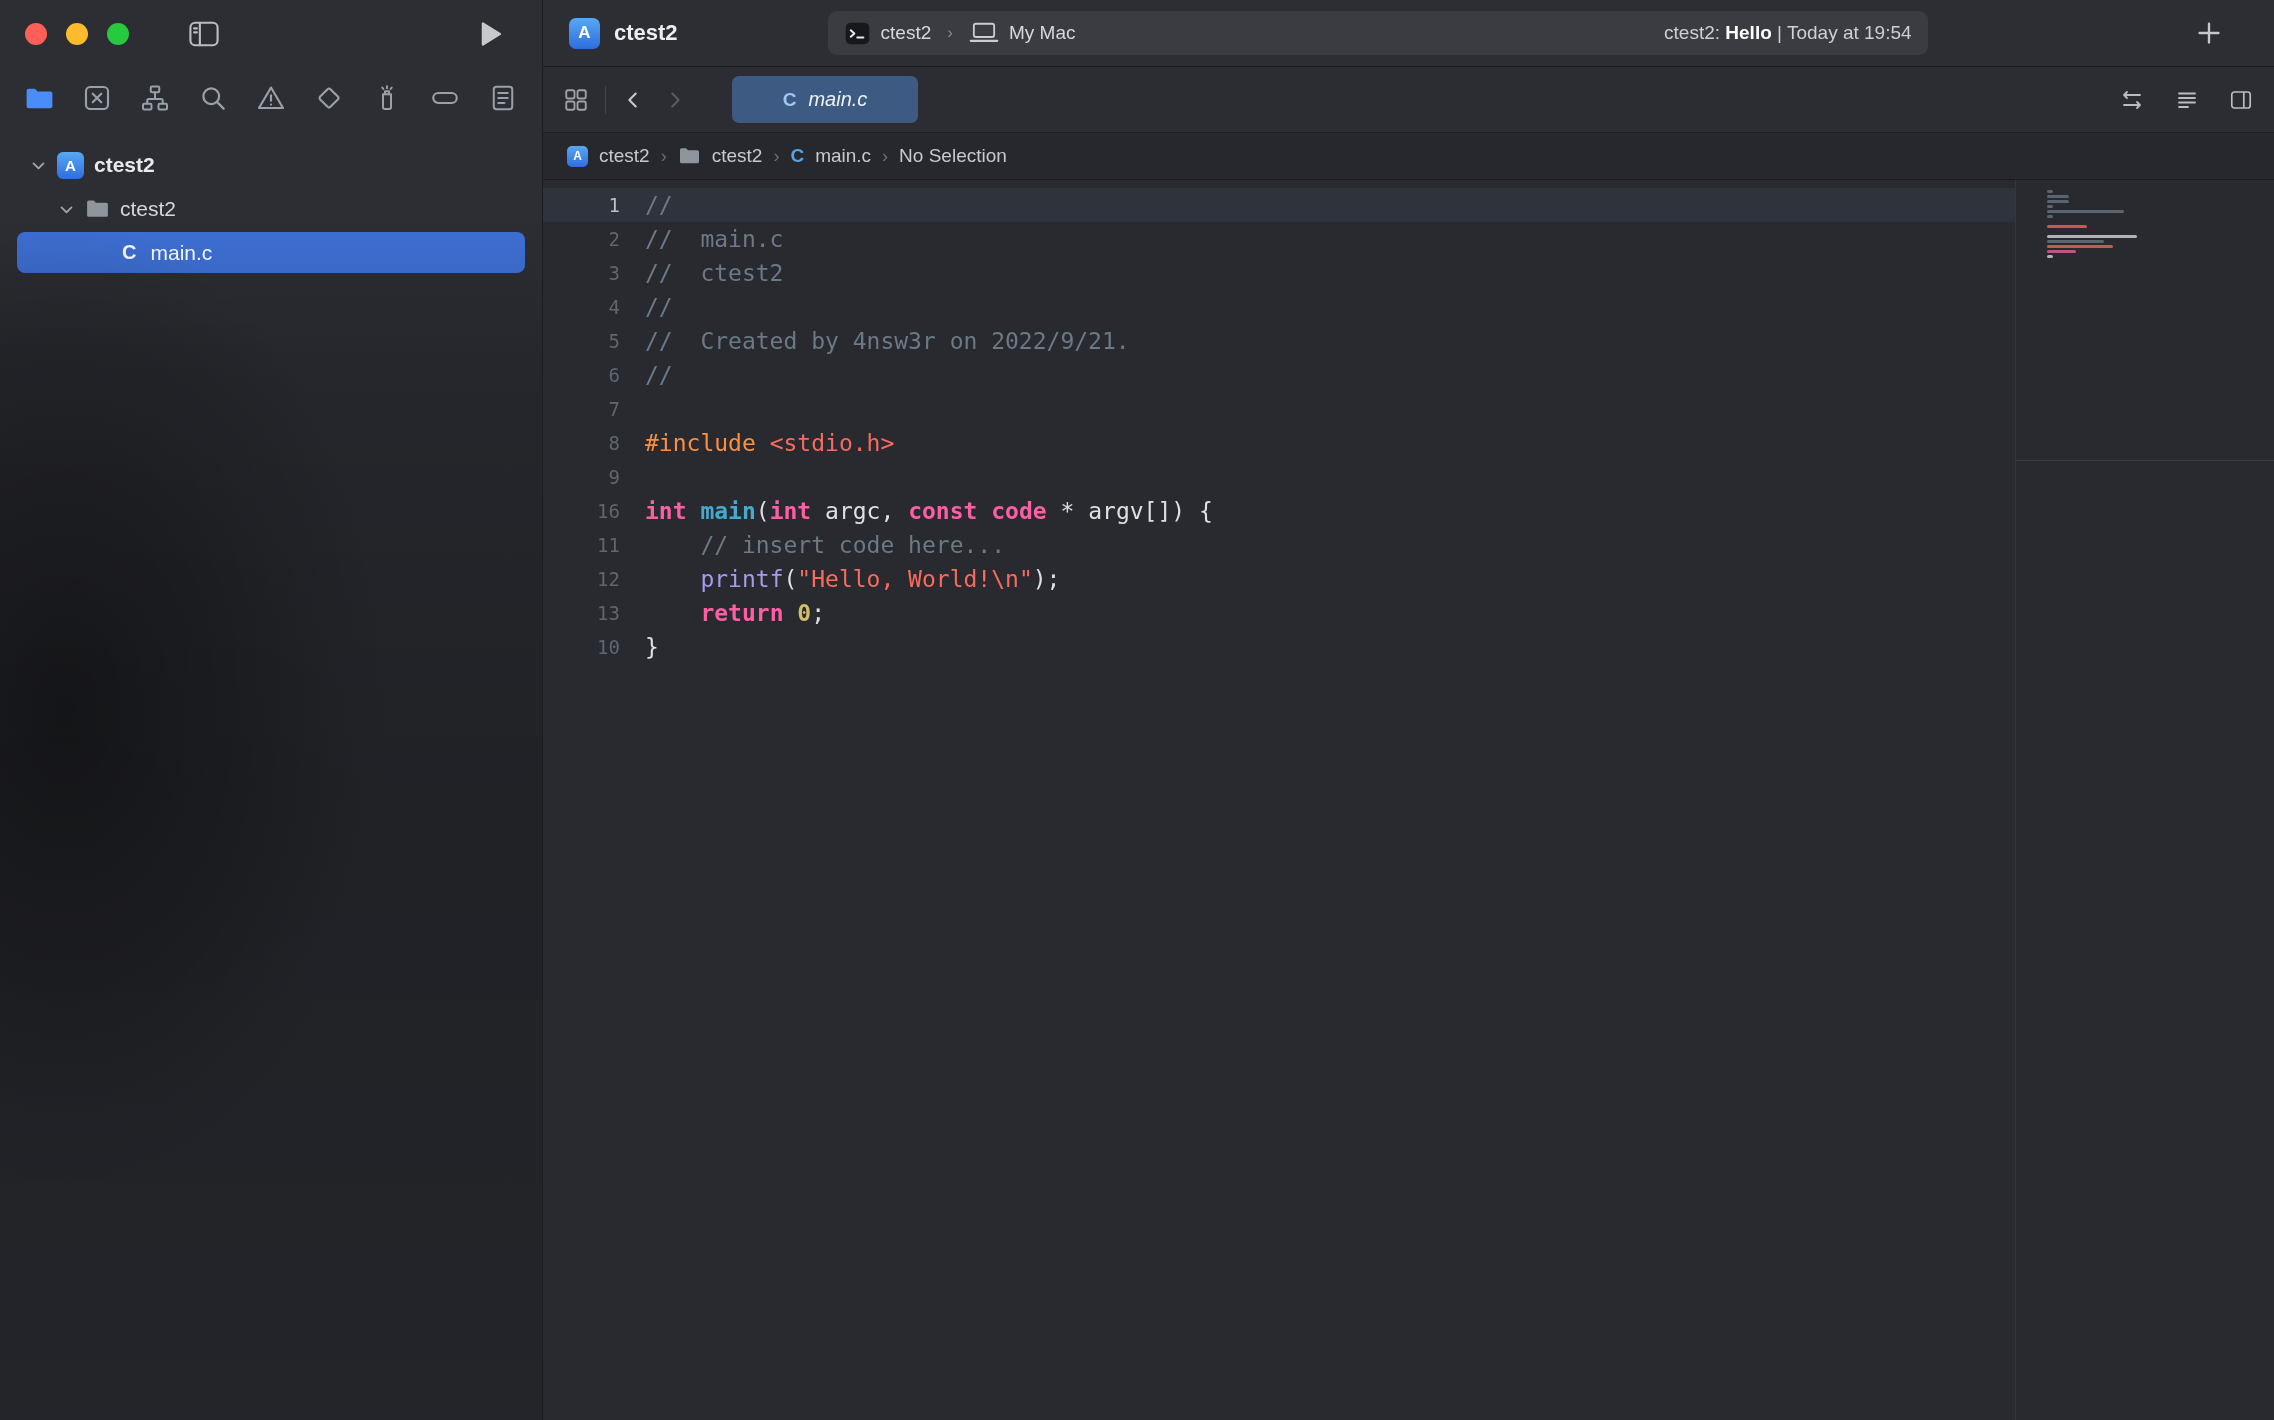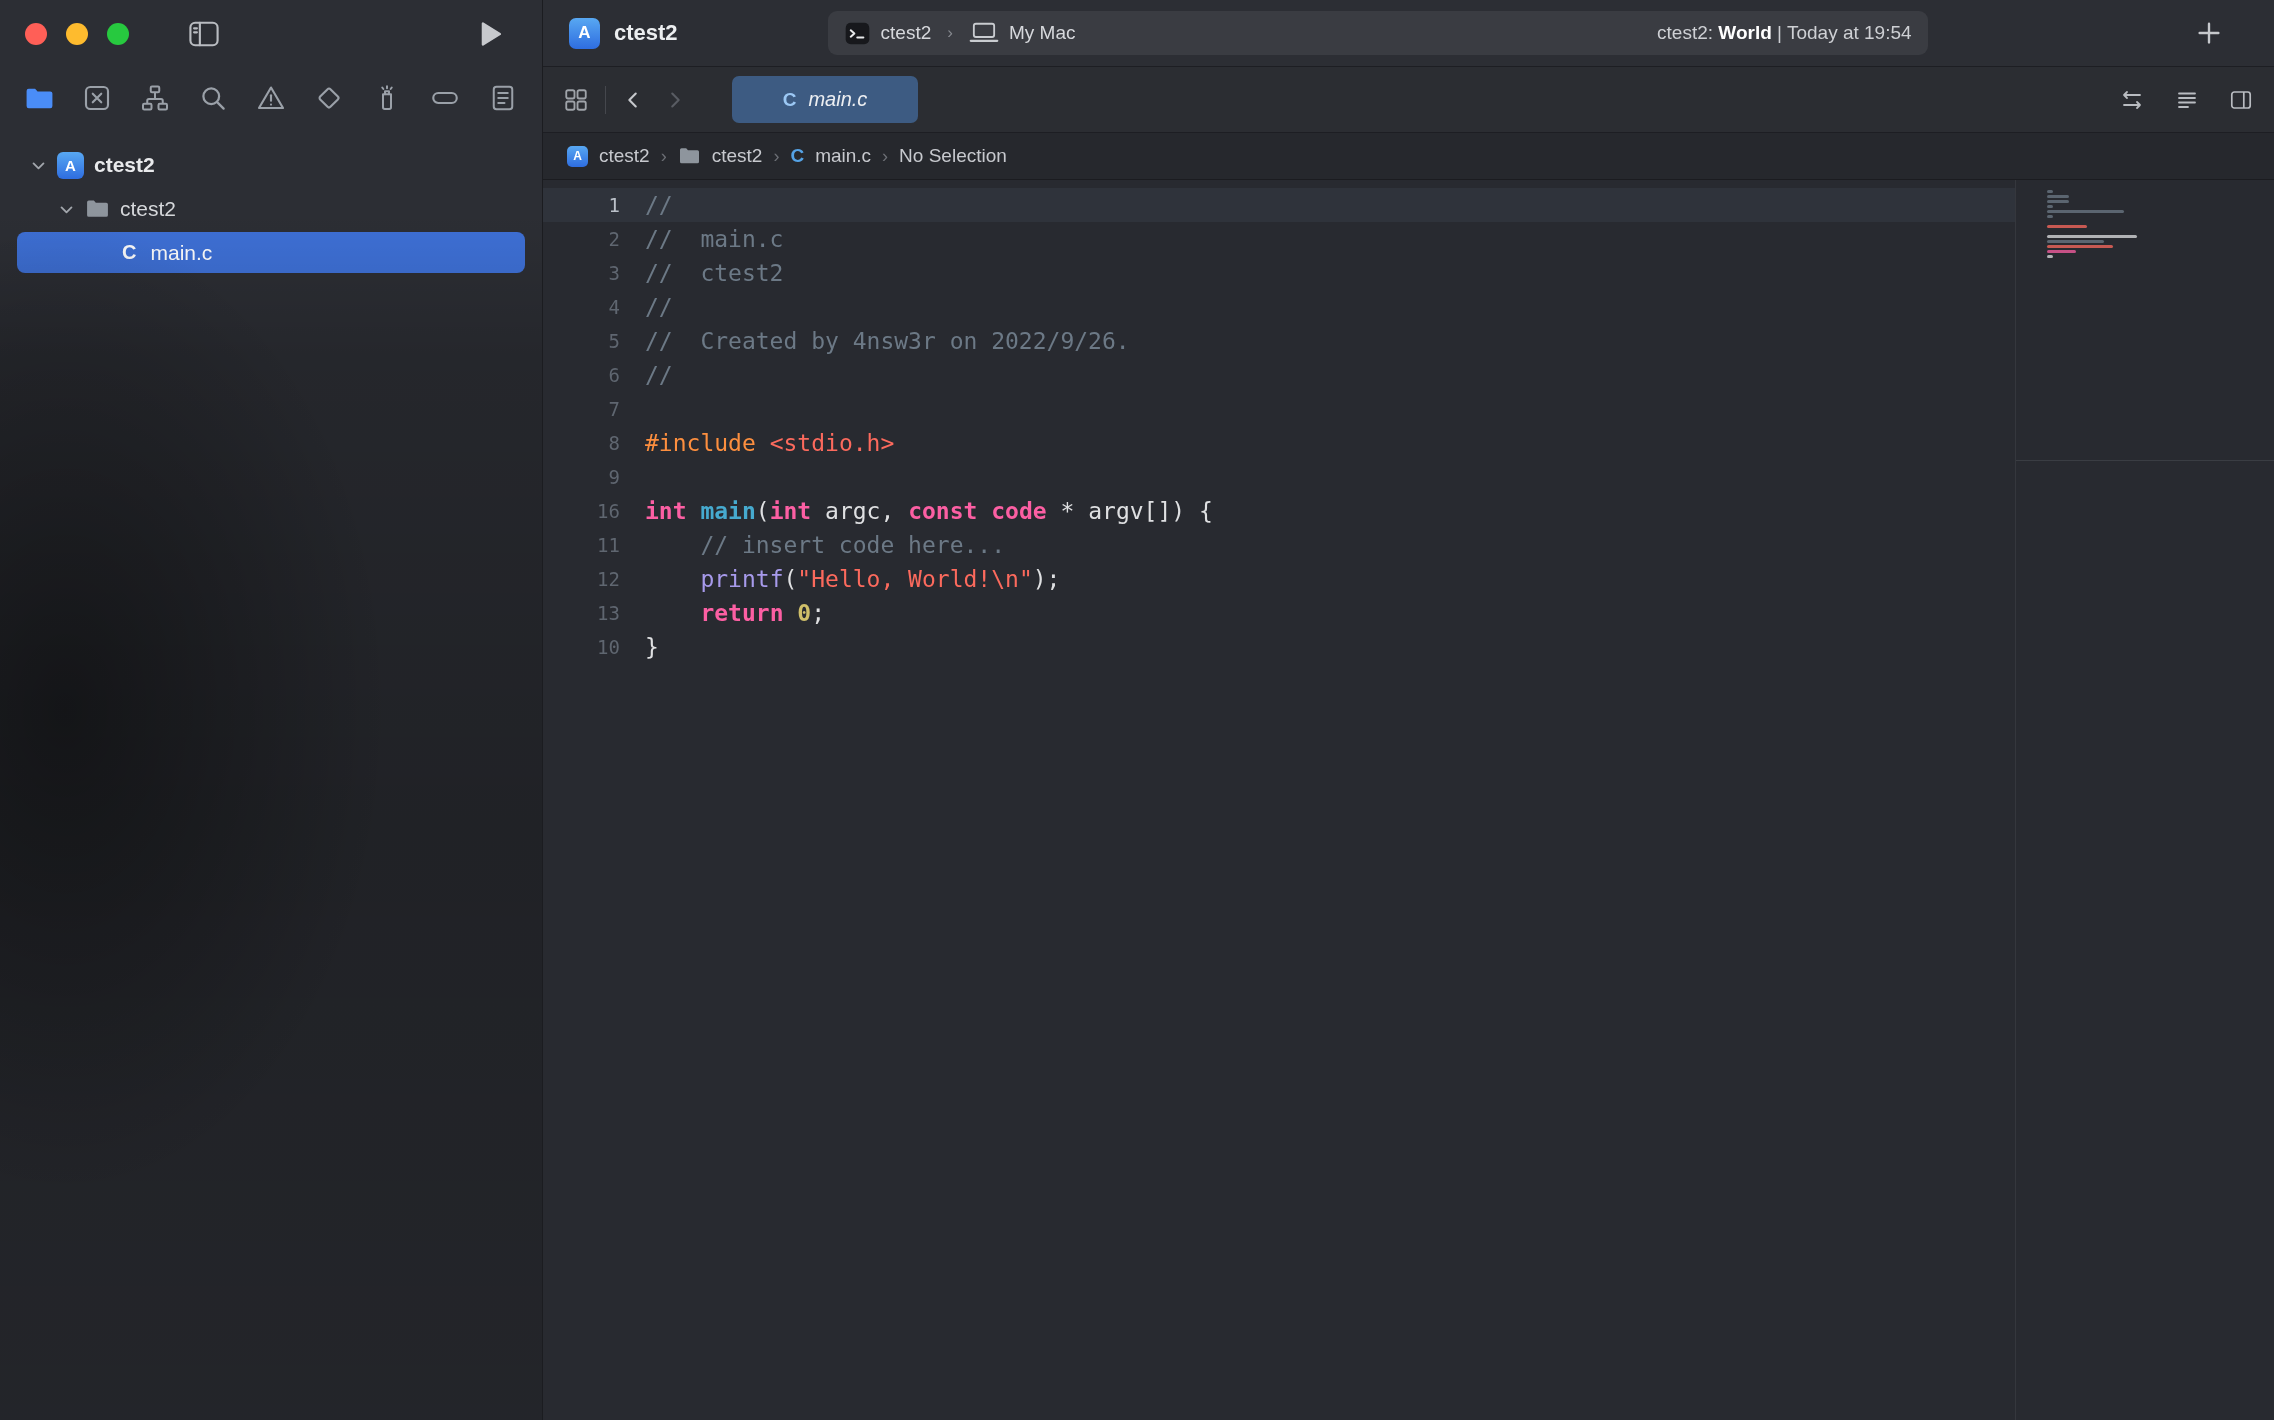--- a/index.html
+++ b/index.html
@@ -224,21 +224,21 @@
         <span class="scheme-sep">›</span>
         <span class="laptop-ic">
           <svg width="30" height="24" viewBox="0 0 26 20" fill="none" stroke="currentColor" stroke-width="1.6">
               <rect x="4.2" y="2" width="17.6" height="11.5" rx="1.8"></rect>
               <path d="M1.5 16.8h23" stroke-linecap="round" stroke-width="1.9"></path>
             </svg>
         </span>
         <span class="lbl">My Mac</span>
         <span class="status">
           <span>ctest2:</span>
-          <span class="bold">World</span>
+          <span class="bold">Hello</span>
           <span>|</span>
           <span>Today at 19:54</span>
         </span>
       </div>
 
       <span class="icon-btn plus-btn">
         <svg width="30" height="30" viewBox="0 0 24 24" fill="none" stroke="currentColor" stroke-width="1.9" stroke-linecap="round">
             <path d="M12 4.5v15M4.5 12h15"></path>
           </svg>
       </span>
@@ -321,21 +321,21 @@
           <div class="code-row">
             <span class="gutter">3</span>
             <span class="code-text"><span class="tok-com">//  ctest2</span></span>
           </div>
           <div class="code-row">
             <span class="gutter">4</span>
             <span class="code-text"><span class="tok-com">//</span></span>
           </div>
           <div class="code-row">
             <span class="gutter">5</span>
-            <span class="code-text"><span class="tok-com">//  Created by 4nsw3r on 2022/9/26.</span></span>
+            <span class="code-text"><span class="tok-com">//  Created by 4nsw3r on 2022/9/21.</span></span>
           </div>
           <div class="code-row">
             <span class="gutter">6</span>
             <span class="code-text"><span class="tok-com">//</span></span>
           </div>
           <div class="code-row">
             <span class="gutter">7</span>
             <span class="code-text"></span>
           </div>
           <div class="code-row">

